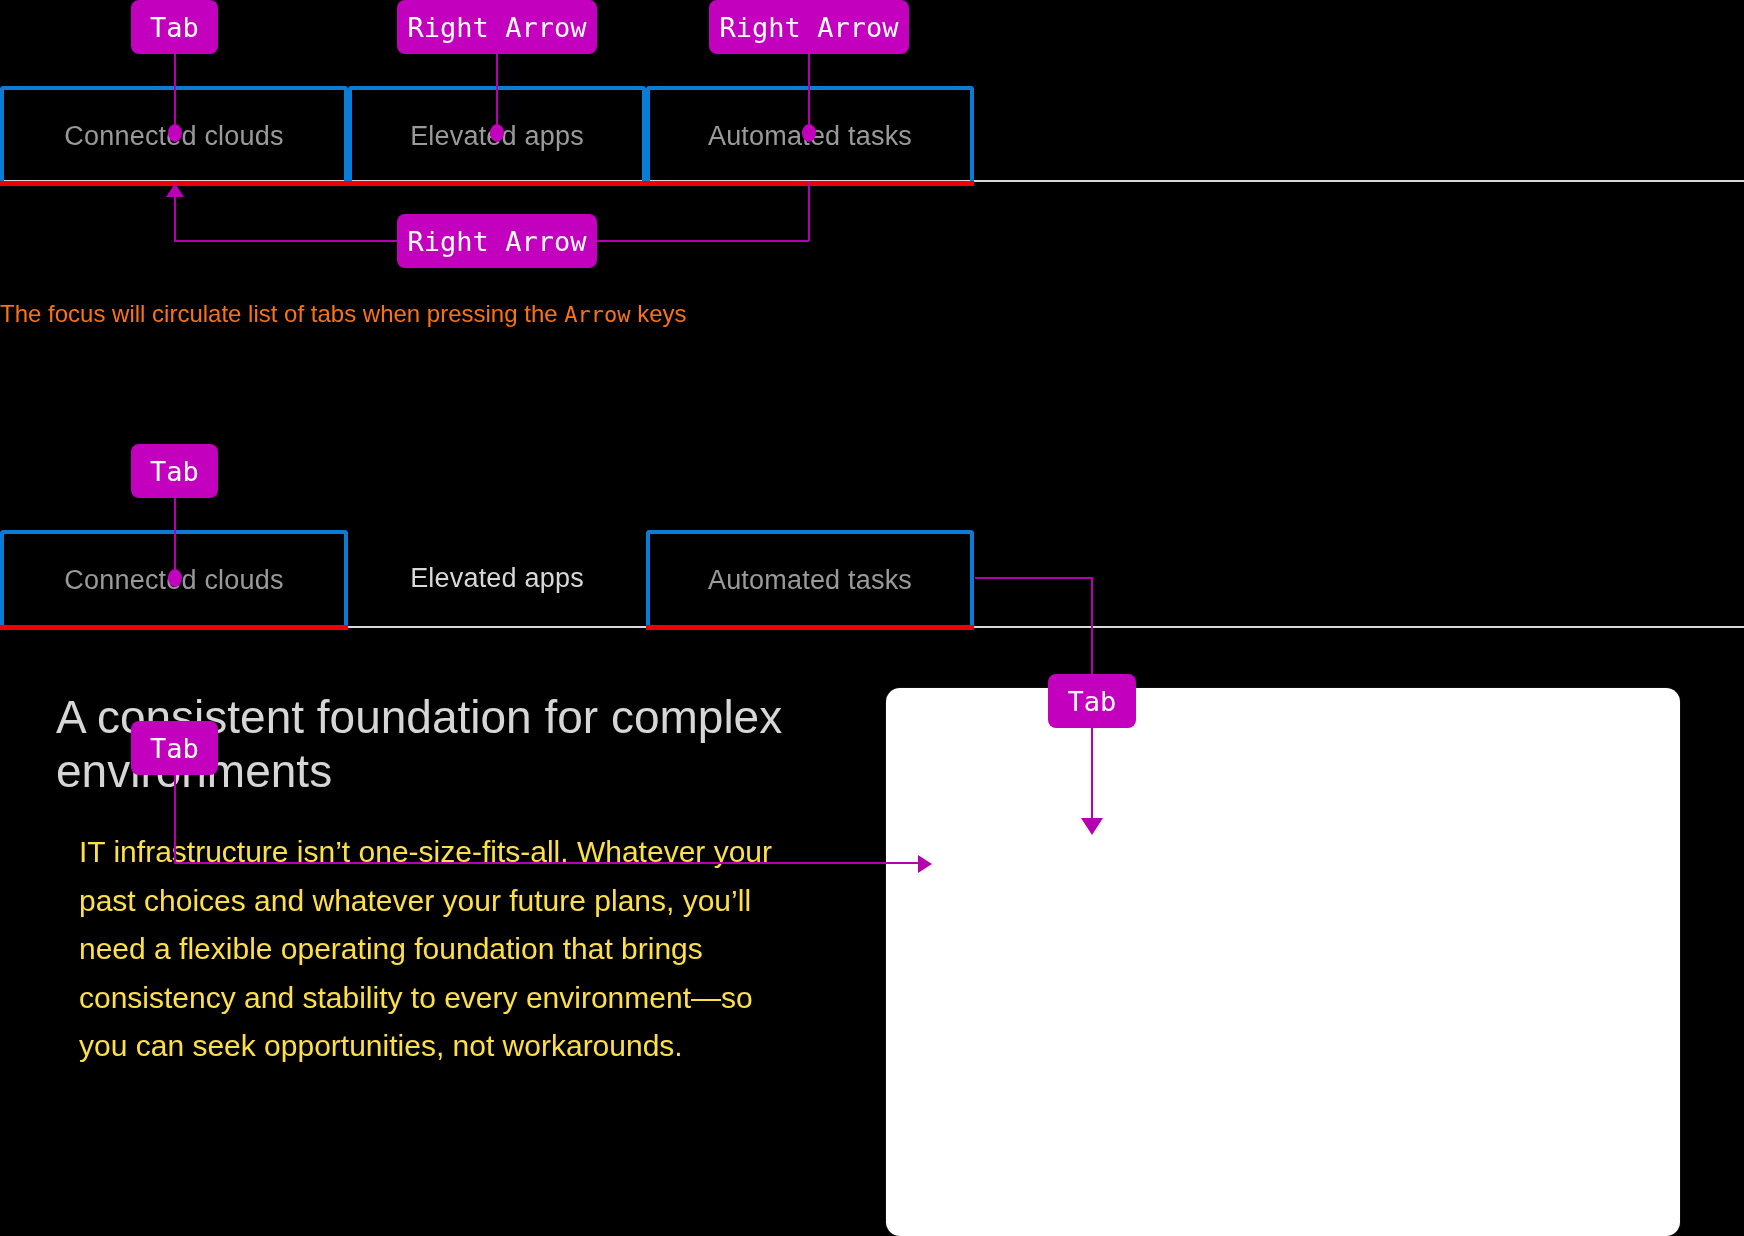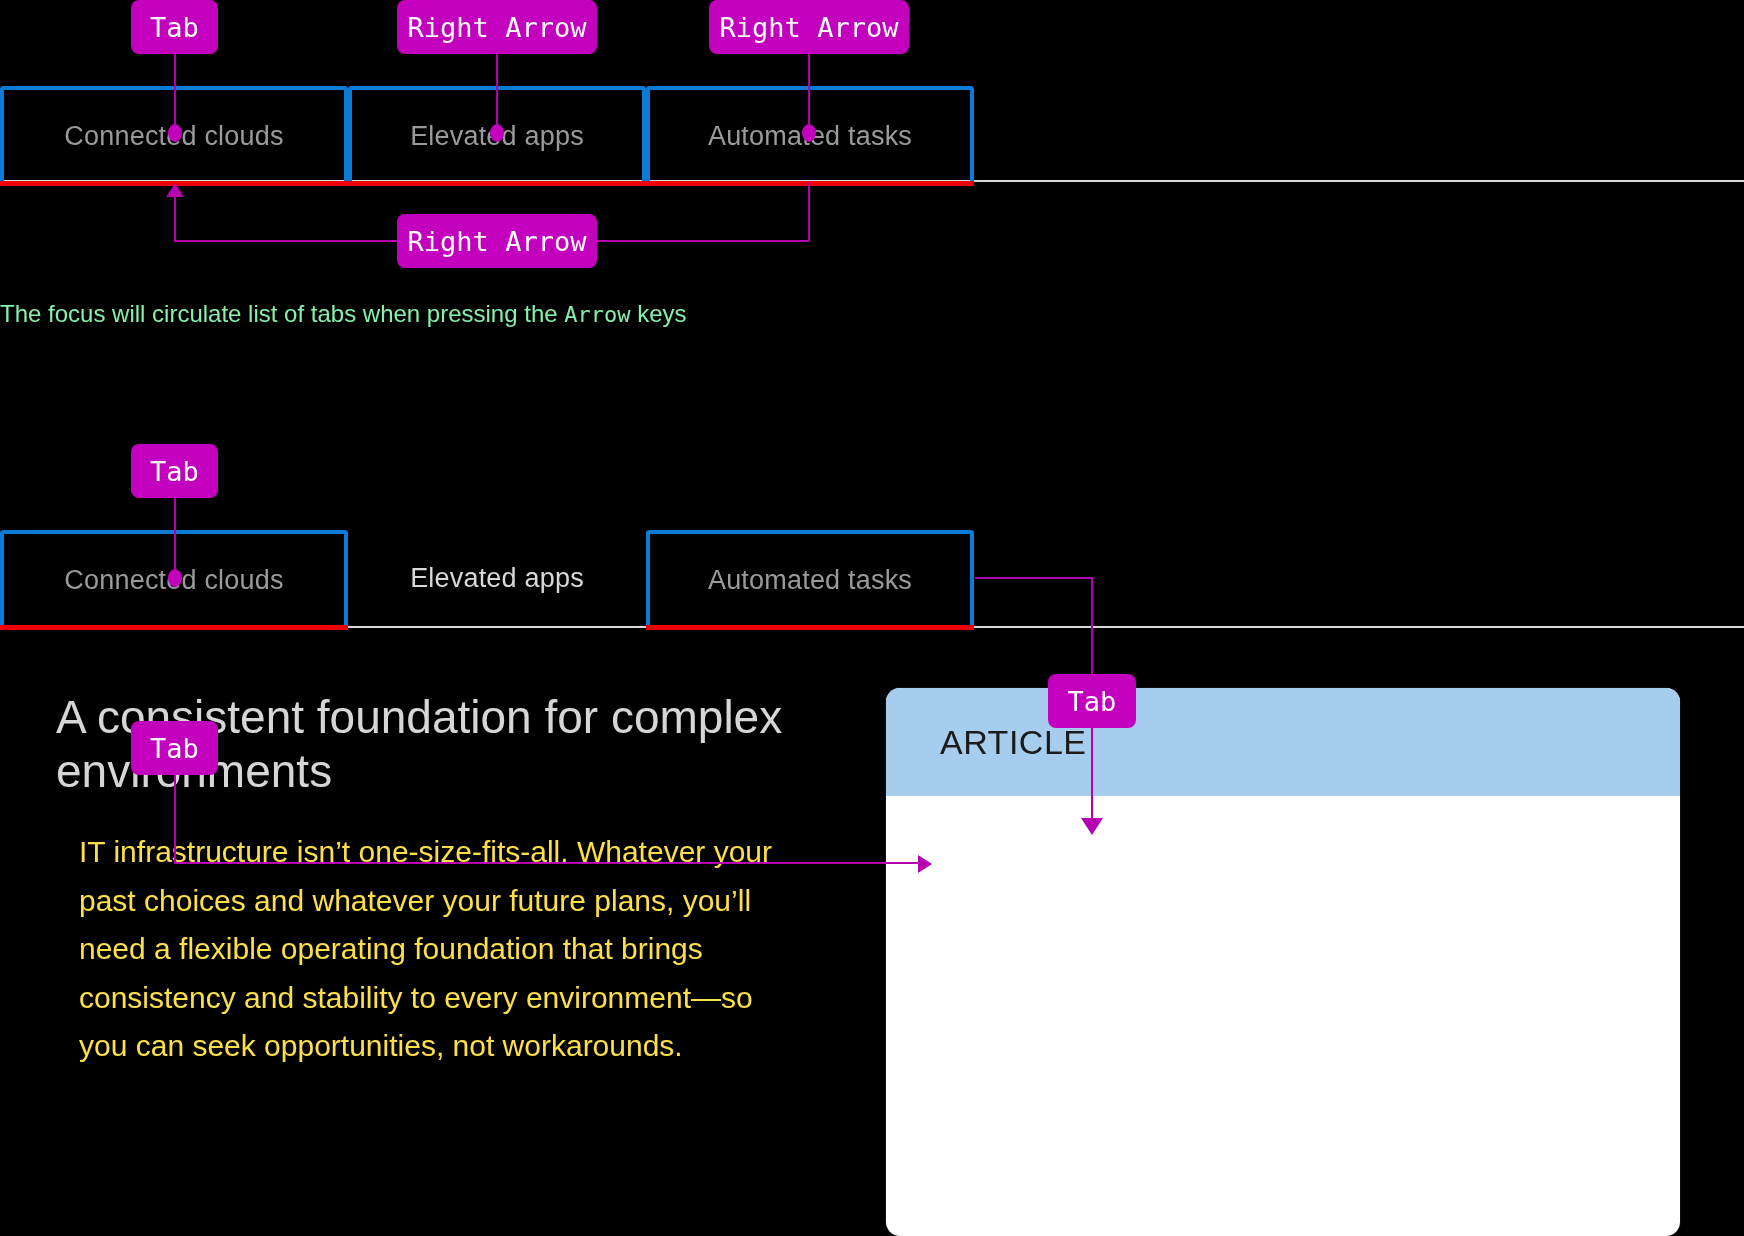--- a/index.html
+++ b/index.html
@@ -47,21 +47,21 @@
        border-left:9px solid transparent;border-right:9px solid transparent;
        border-bottom:14px solid #b500b0;}
   .arrow-down{position:absolute;width:0;height:0;z-index:21;
        border-left:11px solid transparent;border-right:11px solid transparent;
        border-top:17px solid #b500b0;}
   .arrow-right{position:absolute;width:0;height:0;z-index:21;
        border-top:9px solid transparent;border-bottom:9px solid transparent;
        border-left:14px solid #b500b0;}
 
   
-  .caption{position:absolute;font-size:24px;color:#86efac;}
+  .caption{position:absolute;font-size:24px;color:#f97316;}
   .caption .mono{font-family:"DejaVu Sans Mono","Liberation Mono",monospace;font-size:22px;}
 
   
   .h-title{position:absolute;font-size:46px;line-height:1.18;color:#d6d6d6;
            font-weight:400;width:760px;}
   .body-copy{position:absolute;font-size:30px;line-height:1.62;color:#fde047;width:720px;margin-left:23px;}
 
   
   .card{position:absolute;background:#fff;border-radius:14px;overflow:hidden;
         box-shadow:0 0 0 1px rgba(255,255,255,.05);}
@@ -143,18 +143,15 @@
 
   <div class="h-title" style="left:56px;top:690px;">A consistent foundation for complex environments</div>
   <div class="body-copy" style="left:56px;top:828px;">IT infrastructure isn’t one-size-fits-all. Whatever your past choices and whatever your future plans, you’ll need a flexible operating foundation that brings consistency and stability to every environment—so you can seek opportunities, not workarounds.</div>
 
   <div class="badge" style="left:131px;top:721px;width:87px;">Tab</div>
   <div class="vline" style="left:174px;top:775px;height:88px;"></div>
   <div class="hline" style="left:174px;top:862px;width:746px;"></div>
   <div class="arrow-right" style="left:918px;top:855px;"></div>
 
   <div class="card" style="left:886px;top:688px;width:794px;height:548px;">
-    <div class="card-head">
-      <span class="card-head-label">ARTICLE</span>
-    </div>
   </div>
 
 </div>
 
 </body></html>

